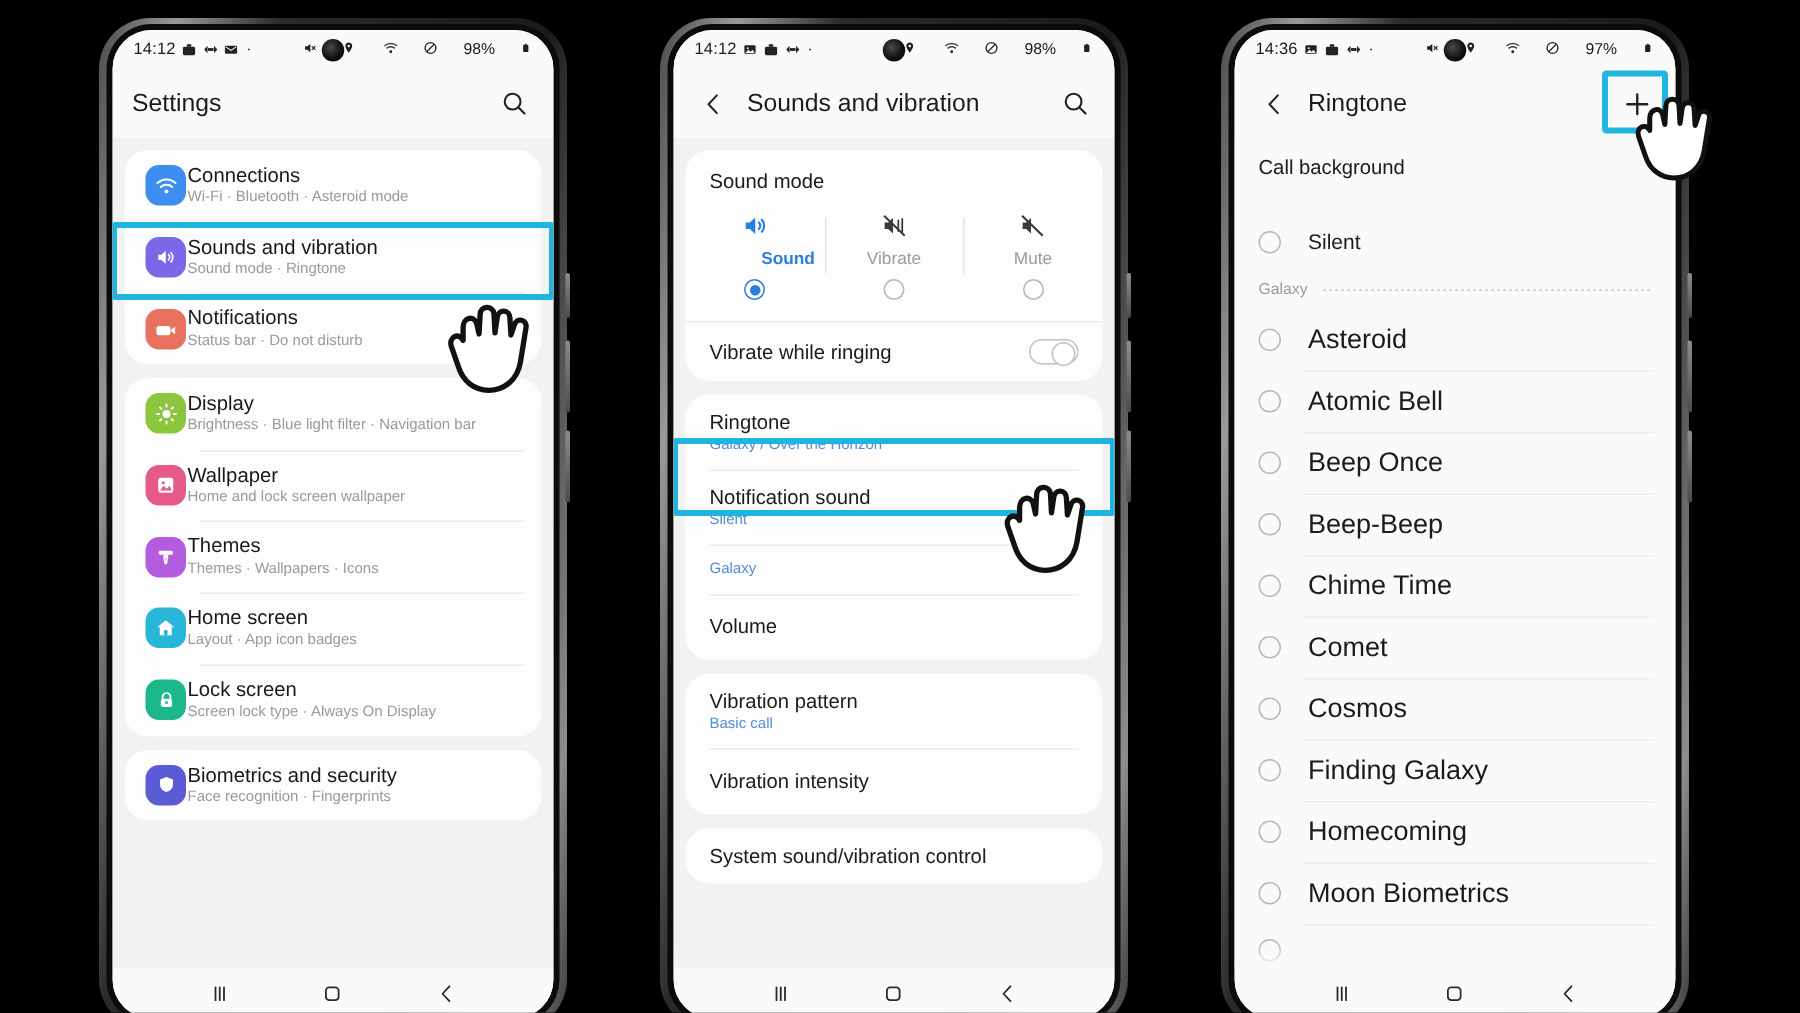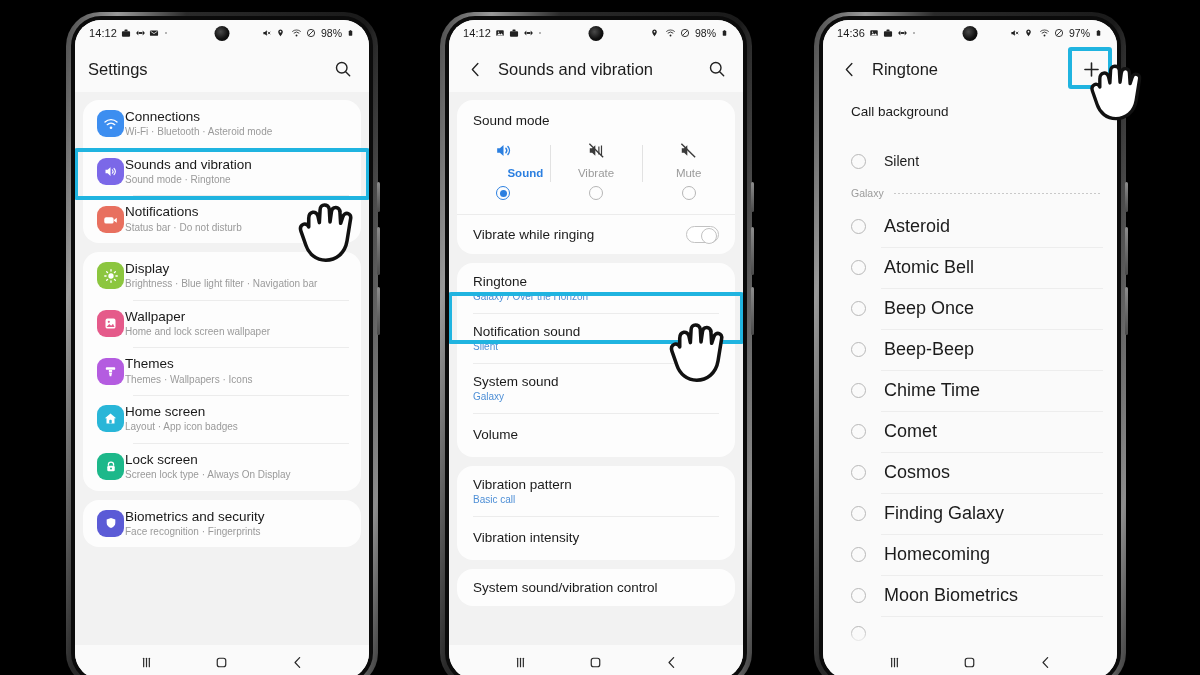--- a/index.html
+++ b/index.html
@@ -44,21 +44,21 @@
   .btn-vol.c { top: 275px; height: 48px; }
 
   
   .statusbar {
     height: 26px; flex: 0 0 26px;
     display: flex; align-items: center; justify-content: space-between;
     padding: 0 12px 0 14px; position: relative;
     background: #fafafa;
   }
   .sb-left { display: flex; align-items: center; gap: 4px; font-size: 11px; color: #1a1a1a; letter-spacing: .1px;}
-  .sb-right { display: flex; align-items: center; gap: 5px; font-size: 10.5px; color: #1a1a1a; }
+  .sb-right { display: flex; align-items: flex-start; gap: 17px; font-size: 10.5px; color: #1a1a1a; }
   .sb-ic { width: 10px; height: 10px; display: inline-block; }
   .punchhole {
     position: absolute; left: 50%; transform: translateX(-50%); top: 6px;
     width: 15px; height: 15px; border-radius: 50%;
     background: radial-gradient(circle at 40% 38%, #4a4a4a 0%, #111 55%, #000 100%);
   }
 
   
   .appbar {
     flex: 0 0 46px; display: flex; align-items: center;
@@ -529,21 +529,20 @@
             </div>
           </div>
           <div class="prow">
             <div class="ptexts">
               <div class="ptitle">Notification sound</div>
               <div class="psub">Silent</div>
             </div>
           </div>
           <div class="prow">
             <div class="ptexts">
-              <div class="ptitle">System sound</div>
               <div class="psub">Galaxy</div>
             </div>
           </div>
           <div class="prow" style="padding-top:14px;padding-bottom:15px;">
             <div class="ptexts">
               <div class="ptitle">Volume</div>
             </div>
           </div>
         </div>
 
@@ -673,21 +672,21 @@
           <svg viewBox="0 0 24 24" width="21" height="21">
               <g stroke="#222" stroke-width="1.8" stroke-linecap="round">
                 <line x1="12" y1="4.5" x2="12" y2="19.5"></line>
                 <line x1="4.5" y1="12" x2="19.5" y2="12"></line>
               </g>
             </svg>
         </div>
         <div class="hl-box" style="right:5px; top:1px; width:44px; height:42px;"></div>
       </div>
 
-      <div class="body" style="background:#fafafa;margin-left:12px;">
+      <div class="body" style="background:#fafafa;">
 
         <div style="background:#fafafa;">
           <div class="plain-row">Call background</div>
         </div>
 
         <div style="background:#fafafa; padding-top:10px;">
           <div class="tone-row" style="padding-top:12px;padding-bottom:12px;">
             <div class="tone-radio"></div>
             <div class="tone-name" style="font-size:14px;">Silent</div>
           </div>

